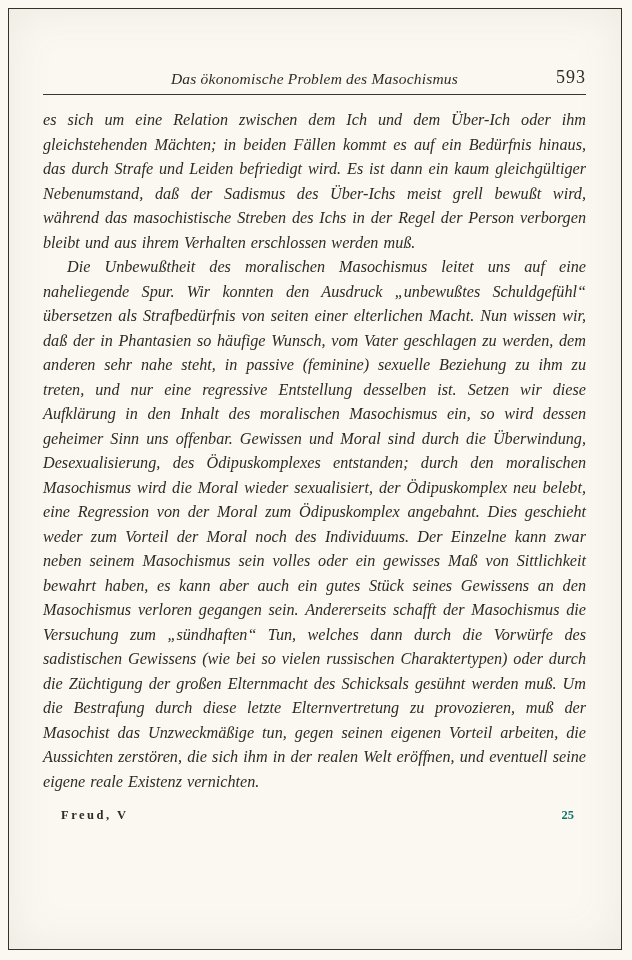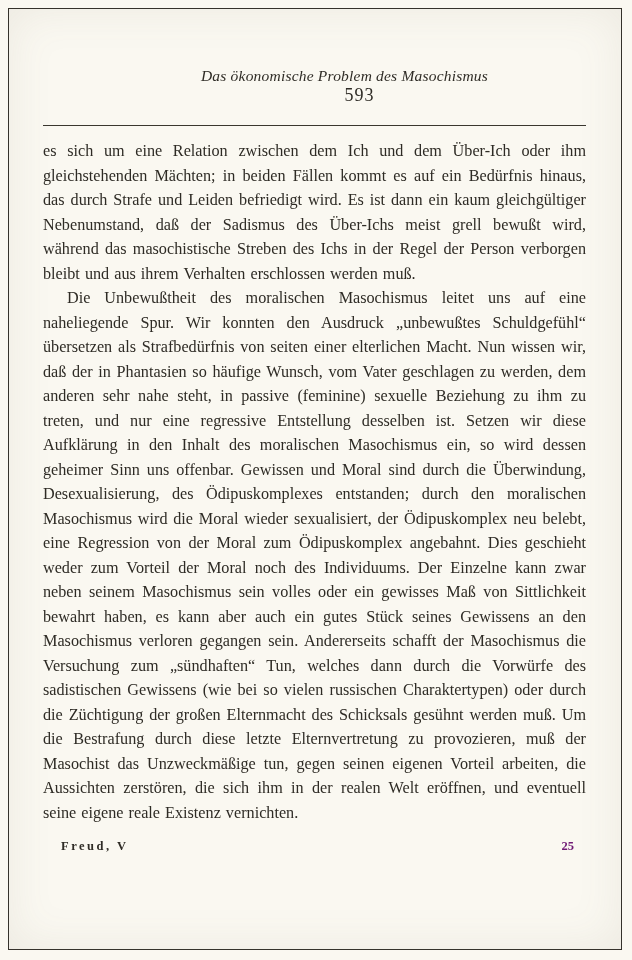--- a/index.html
+++ b/index.html
@@ -29,25 +29,24 @@
     width: 614px;
     height: 942px;
     border: 1.5px solid #35322b;
     box-sizing: border-box;
     background: #faf8f1;
     padding: 58px 35px 0 34px;
     box-shadow: inset 0 0 45px rgba(120,110,90,0.10);
   }
   .running-header {
     display: flex;
-    align-items: center;
+    align-items: flex-end;
     border-bottom: 1px solid #3a372f;
-    padding-bottom: 19px;
+    padding-bottom: 6px;
     padding-left: 60px;
-    flex-direction: column;
   }
   .running-title {
     flex: 1;
     text-align: center;
     font-style: italic;
     font-size: 15.5px;
     letter-spacing: 0.2px;
     color: #2f2c26;
     white-space: nowrap;
   }
@@ -58,20 +57,21 @@
     letter-spacing: 1px;
     color: #2f2c26;
   }
   .text-block {
     margin-top: 13px;
     text-align: justify;
     font-size: 16.2px;
     line-height: 24.5px;
     word-spacing: 1px;
     hyphens: auto;
+    font-style: italic;
     -webkit-hyphens: auto;
   }
   .para {
     margin: 0;
   }
   .para-indent {
     text-indent: 24px;
   }
   .page-footer {
     display: flex;
@@ -84,21 +84,21 @@
   }
   .signature-mark {
     font-size: 12.5px;
     font-weight: 700;
     letter-spacing: 2.5px;
     color: #2f2c26;
   }
   .sheet-number {
     font-size: 12.5px;
     font-weight: 700;
-    color: #701a75;
+    color: #0f766e;
   }
 </style>
 </head>
 <body>
 
 <div class="sheet">
   <div class="frame">
 
     <div class="running-header">
       <span class="running-title">Das ökonomische Problem des Masochismus</span>

